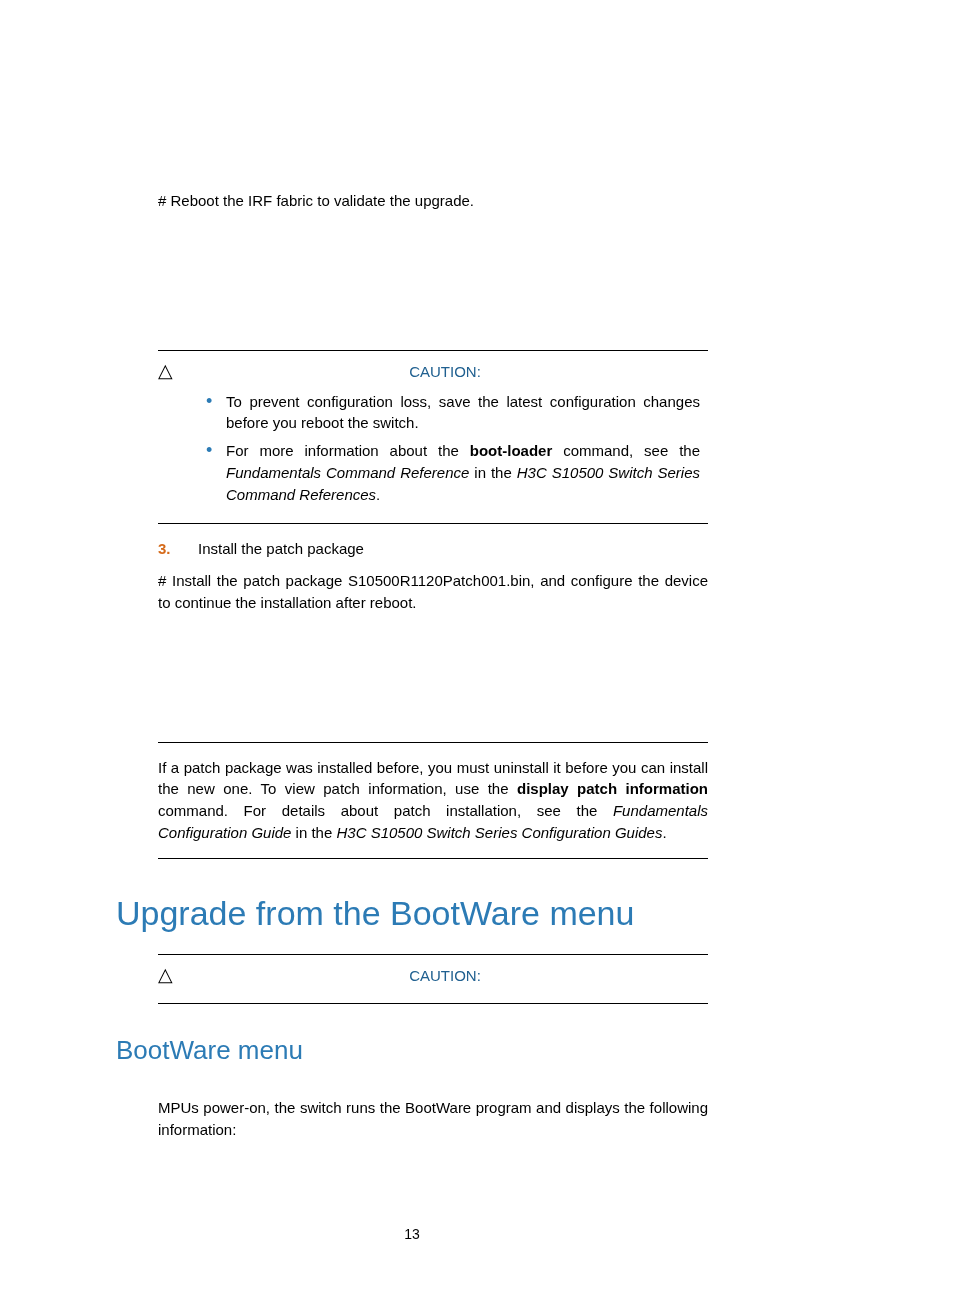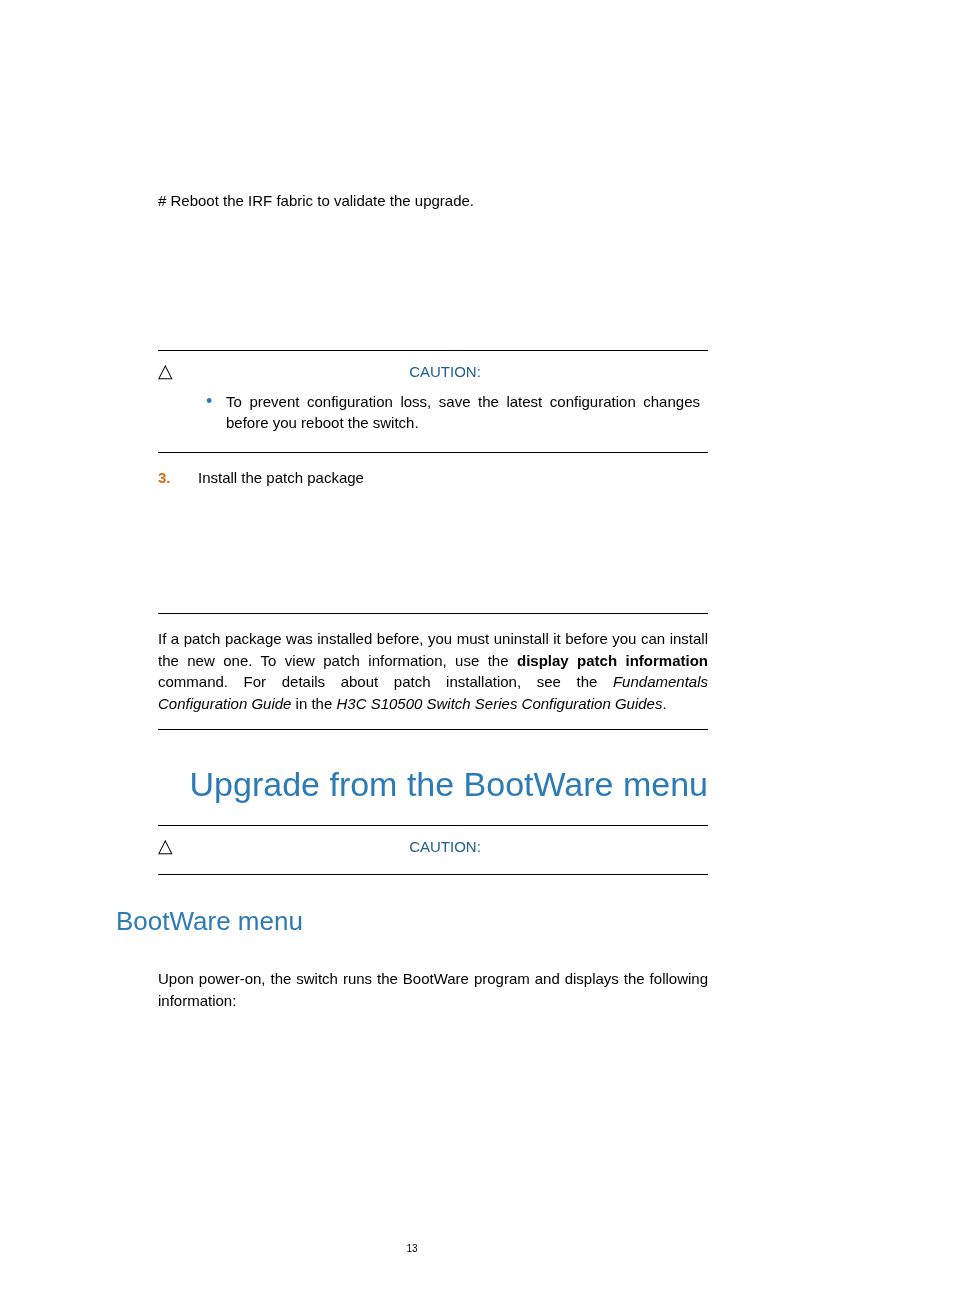--- a/index.html
+++ b/index.html
@@ -83,66 +83,69 @@
   .step-text {
   }
   .italic { font-style: italic; }
   .bold { font-weight: bold; }
   h1.section {
     font-family: Arial, Helvetica, sans-serif;
     color: #2c7bb5;
     font-weight: normal;
     font-size: 34px;
     margin: 30px 0 16px 0;
-    text-align: right;
   }
   h2.subsection {
     font-family: Arial, Helvetica, sans-serif;
     color: #2c7bb5;
     font-weight: normal;
     font-size: 26px;
     margin: 28px 0 28px 0;
   }
   .page-number {
     position: absolute;
-    bottom: 40px;
+    bottom: 52px;
     left: 0;
     width: 100%;
     text-align: center;
-    font-size: 10px;
+    font-size: 14px;
   }
   .gap { height: 110px; }
   .gap2 { height: 100px; }
 </style>
 </head>
 <body>
 
 <div class="page">
 
   <p class="body-text"># Reboot the IRF fabric to validate the upgrade.</p>
 
   <div class="gap"></div>
 
   <div class="callout">
     <div class="callout-header">
       <span class="callout-icon">△</span>
       <div style="flex:1">
         <div class="callout-label">CAUTION:</div>
         <ul class="callout-list">
           <li>To prevent configuration loss, save the latest configuration changes before you reboot the switch.</li>
+          <li>
+            <span>For more information about the </span><span class="bold">boot-loader</span><span> command, see the </span><span class="italic">Fundamentals Command Reference</span><span> in the </span><span class="italic">H3C S10500 Switch Series  Command References</span><span>.</span>
+          </li>
         </ul>
       </div>
     </div>
   </div>
 
   <div class="step-line">
     <span class="step-num">3.</span>
     <span class="step-text">Install the patch package</span>
   </div>
 
+  <p class="body-text" style="text-align:justify"># Install the patch package S10500R1120Patch001.bin, and configure the device to continue the installation after reboot.</p>
 
   <div class="gap2"></div>
 
   <div class="callout">
     <p class="callout-para">
       <span>If a patch package was installed before, you must uninstall it before you can install the new one. To view patch information, use the </span><span class="bold">display patch information</span><span> command. For details about patch installation, see the </span><span class="italic">Fundamentals Configuration Guide</span><span> in the </span><span class="italic">H3C S10500 Switch Series Configuration Guides</span><span>.</span>
     </p>
   </div>
 
   <h1 class="section">Upgrade from the BootWare menu</h1>
@@ -151,16 +154,16 @@
     <div class="callout-header">
       <span class="callout-icon">△</span>
       <div style="flex:1">
         <div class="callout-label">CAUTION:</div>
       </div>
     </div>
   </div>
 
   <h2 class="subsection">BootWare menu</h2>
 
-  <p class="body-text">Upon power-on, the switch runs the BootWare program and displays the following information:</p>
+  <p class="body-text">MPUs power-on, the switch runs the BootWare program and displays the following information:</p>
 
   <div class="page-number">13</div>
 </div>
 
 </body></html>

